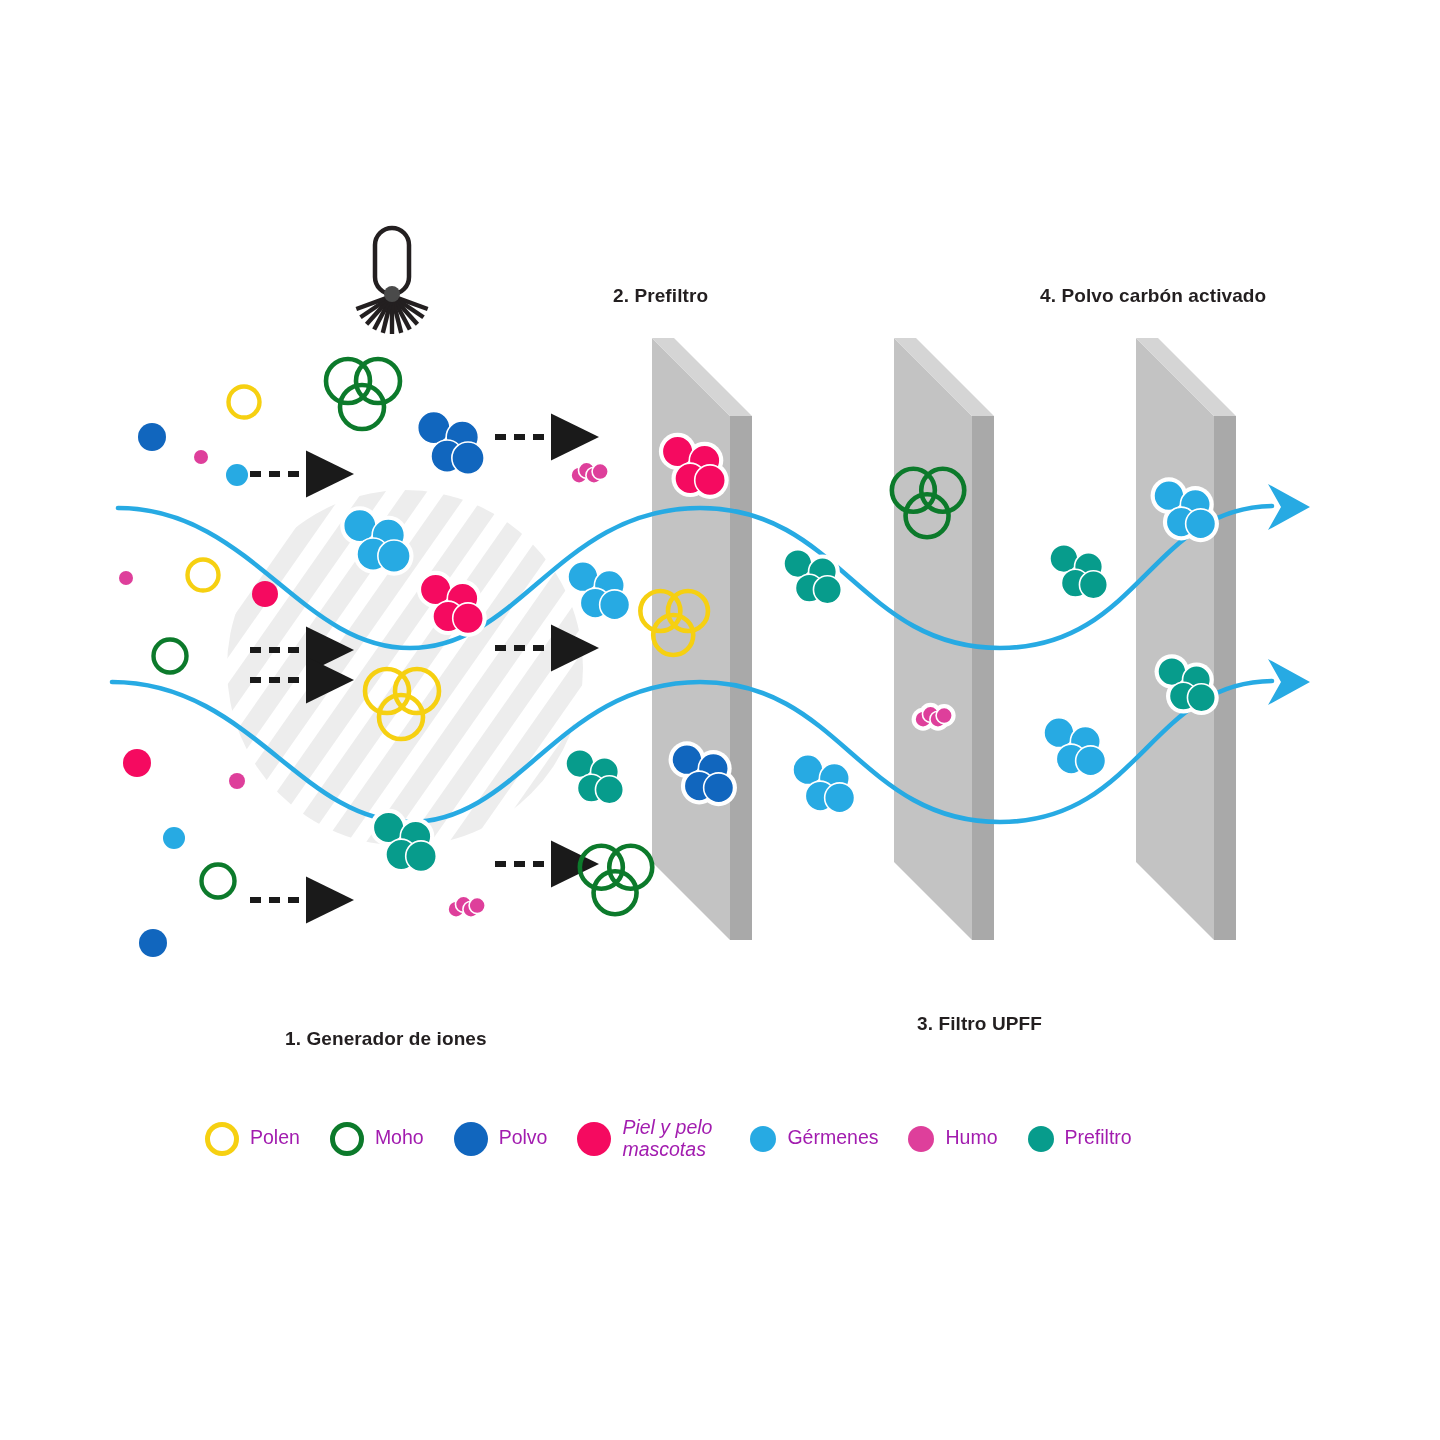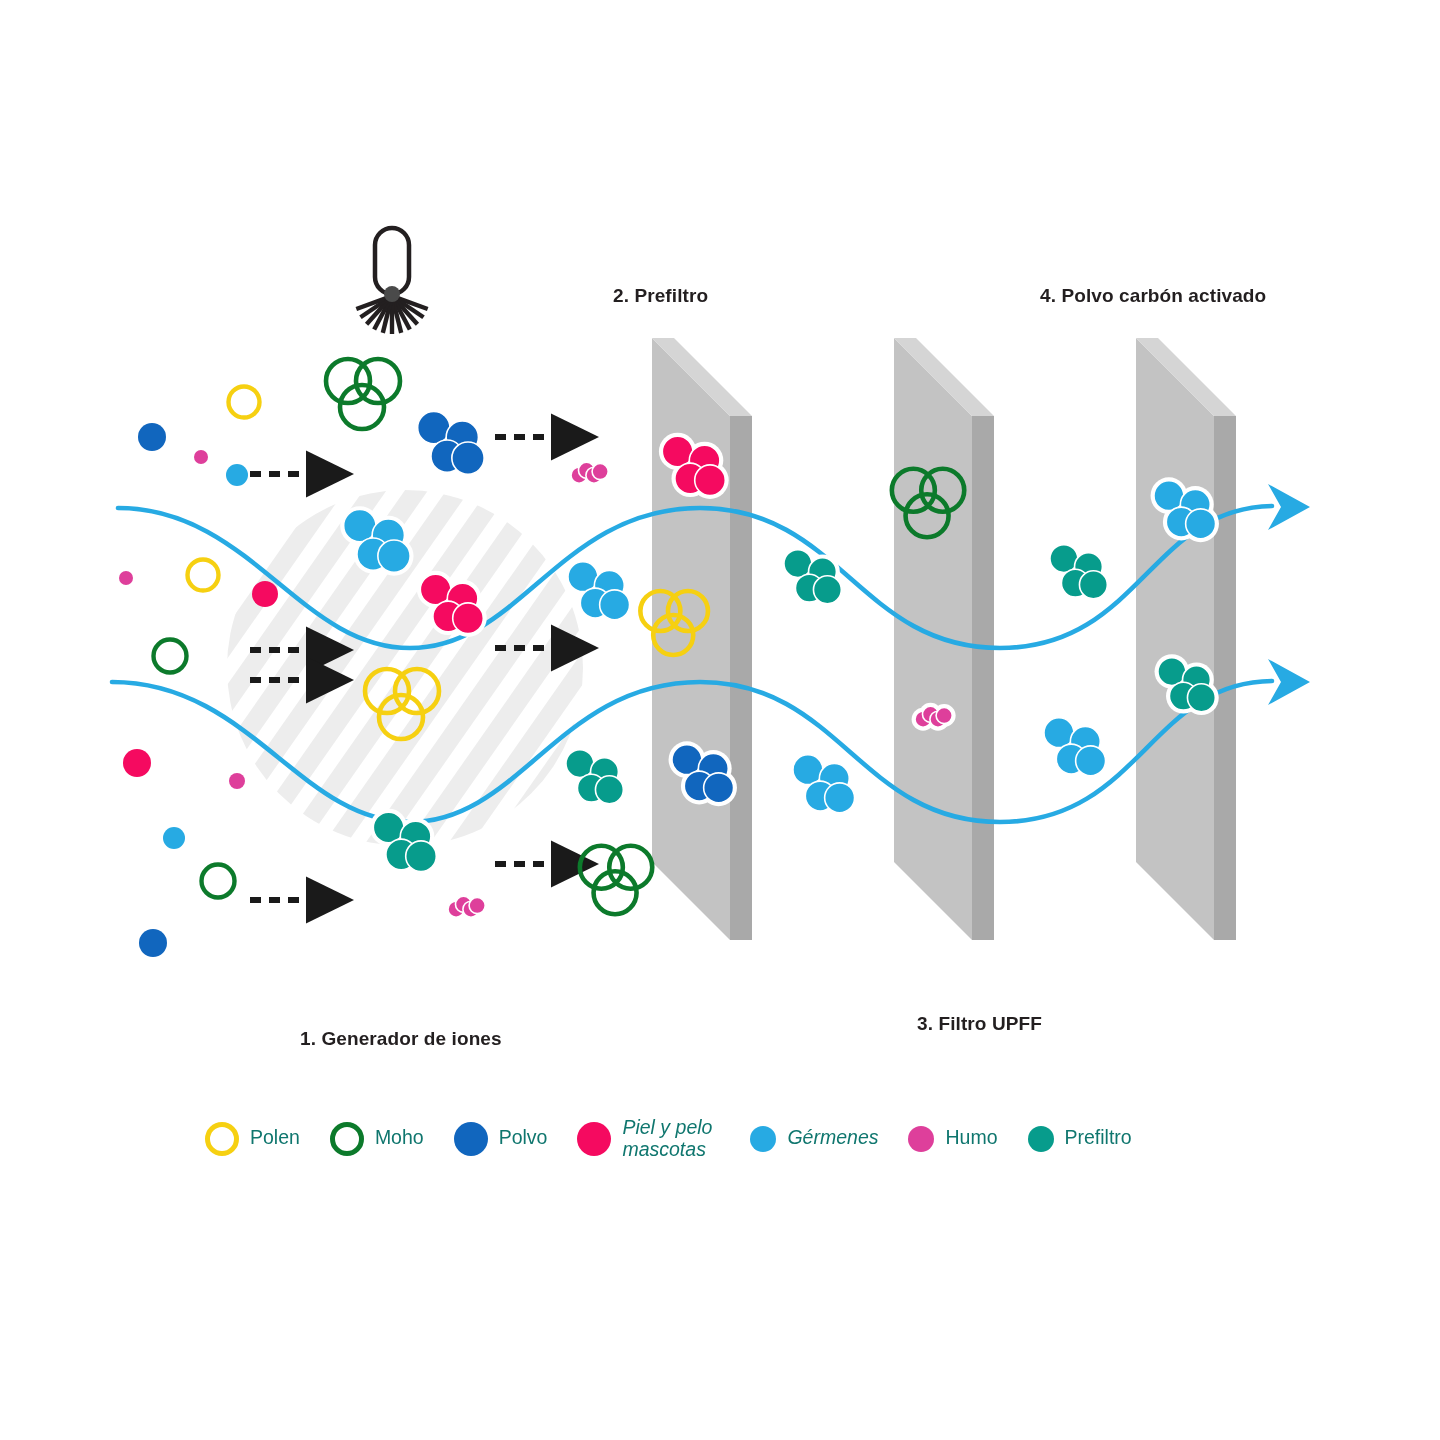--- a/index.html
+++ b/index.html
@@ -29,21 +29,21 @@
     font-size: 19px;
     color: #231f20;
     white-space: nowrap;
     letter-spacing: 0.1px;
   }
   .lbl b { font-weight: bold; }
   .lbl span.t { font-weight: bold; }
 
   #label-prefiltro { left: 613px; top: 285px; }
   #label-carbon    { left: 1040px; top: 285px; }
-  #label-ionizador { left: 300px; top: 1028px; }
+  #label-ionizador { left: 285px; top: 1028px; }
   #label-upff      { left: 917px; top: 1013px; }
 
   
   #legend {
     position: absolute;
     left: 205px;
     top: 1110px;
     width: 1000px;
     height: 90px;
     display: flex;
@@ -57,21 +57,21 @@
   .leg-mark {
     width: 34px; height: 34px;
     border-radius: 50%;
     flex: 0 0 auto;
     margin-top: 12px;
   }
   .leg-mark.sm { width: 26px; height: 26px; margin-top: 16px; }
   .leg-text {
     margin-left: 11px;
     font-size: 19.5px;
-    color: #0f766e;
+    color: #a21caf;
     line-height: 22px;
     padding-top: 16px;
     max-width: 110px;
   }
   .leg-text.two { padding-top: 6px; font-style: italic; }
 </style>
 </head>
 <body>
 
 <div id="stage">
@@ -444,21 +444,21 @@
       <div class="leg-item">
         <div class="leg-mark" style="background: rgb(17, 102, 190);"></div>
         <div class="leg-text" style="max-width: none;">Polvo</div>
       </div>
       <div class="leg-item">
         <div class="leg-mark" style="background: rgb(245, 10, 96);"></div>
         <div class="leg-text two" style="max-width: 98px;">Piel y pelo mascotas</div>
       </div>
       <div class="leg-item">
         <div class="leg-mark sm" style="background: rgb(39, 170, 227);"></div>
-        <div class="leg-text" style="max-width: none; font-style: italic;">Gérmenes</div>
+        <div class="leg-text" style="max-width: none;">Gérmenes</div>
       </div>
       <div class="leg-item">
         <div class="leg-mark sm" style="background: rgb(222, 63, 155);"></div>
         <div class="leg-text" style="max-width: none;">Humo</div>
       </div>
       <div class="leg-item">
         <div class="leg-mark sm" style="background: rgb(7, 156, 140);"></div>
         <div class="leg-text" style="max-width: none;">Prefiltro</div>
       </div>
     </div>

